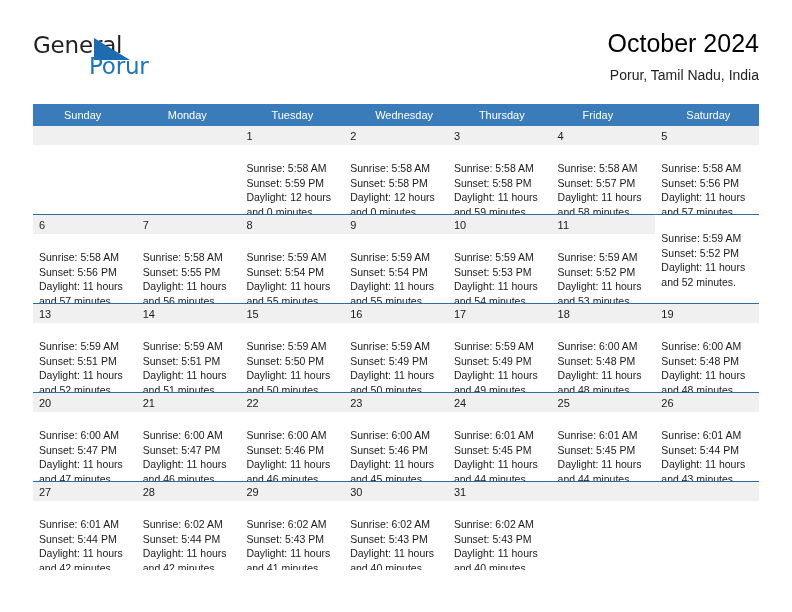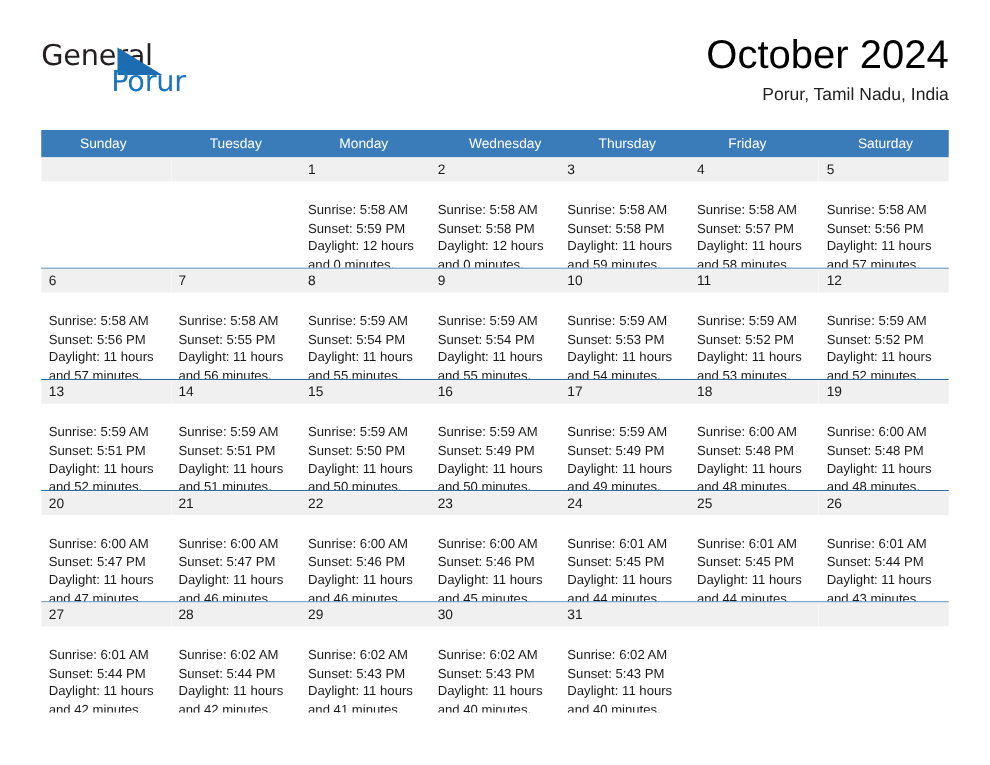--- a/index.html
+++ b/index.html
@@ -63,21 +63,21 @@
     border-left: 36px solid #1b6cb0;
     border-top: 22px solid transparent;
   }
   .title-block {
     position: absolute;
     right: 0;
     top: 0;
     text-align: right;
   }
   .cal-title {
-    font-size: 32px;
+    font-size: 25px;
     color: #000000;
     line-height: 30px;
     white-space: nowrap;
     font-family: "Liberation Sans", sans-serif;
   }
   .cal-subtitle {
     font-size: 14px;
     color: #222222;
     line-height: 22px;
     margin-top: 6px;
@@ -161,22 +161,22 @@
     <div class="title-block">
       <div class="cal-title">October 2024</div>
       <div class="cal-subtitle">Porur, Tamil Nadu, India</div>
     </div>
 
   </div>
 
   <div class="calendar">
     <div class="weekday-row" id="weekday-row">
         <div class="weekday">Sunday</div>
+        <div class="weekday">Monday</div>
         <div class="weekday">Tuesday</div>
-        <div class="weekday">Monday</div>
         <div class="weekday">Wednesday</div>
         <div class="weekday">Thursday</div>
         <div class="weekday">Friday</div>
         <div class="weekday">Saturday</div>
       </div>
     <div id="weeks-container">
         <div class="week-row">
           <div class="day-cell empty">
             <div class="day-num-band"><span class="day-num"></span></div>
           </div>
@@ -278,21 +278,20 @@
           <div class="day-cell">
             <div class="day-num-band"><span class="day-num">11</span></div>
             <div class="day-body">
               <div class="day-line">Sunrise: 5:59 AM</div>
               <div class="day-line">Sunset: 5:52 PM</div>
               <div class="day-line">Daylight: 11 hours</div>
               <div class="day-line">and 53 minutes.</div>
             </div>
           </div>
           <div class="day-cell">
-            <div class="day-num-band"><span class="day-num">12</span></div>
             <div class="day-body">
               <div class="day-line">Sunrise: 5:59 AM</div>
               <div class="day-line">Sunset: 5:52 PM</div>
               <div class="day-line">Daylight: 11 hours</div>
               <div class="day-line">and 52 minutes.</div>
             </div>
           </div>
         </div>
         <div class="week-row">
           <div class="day-cell">

